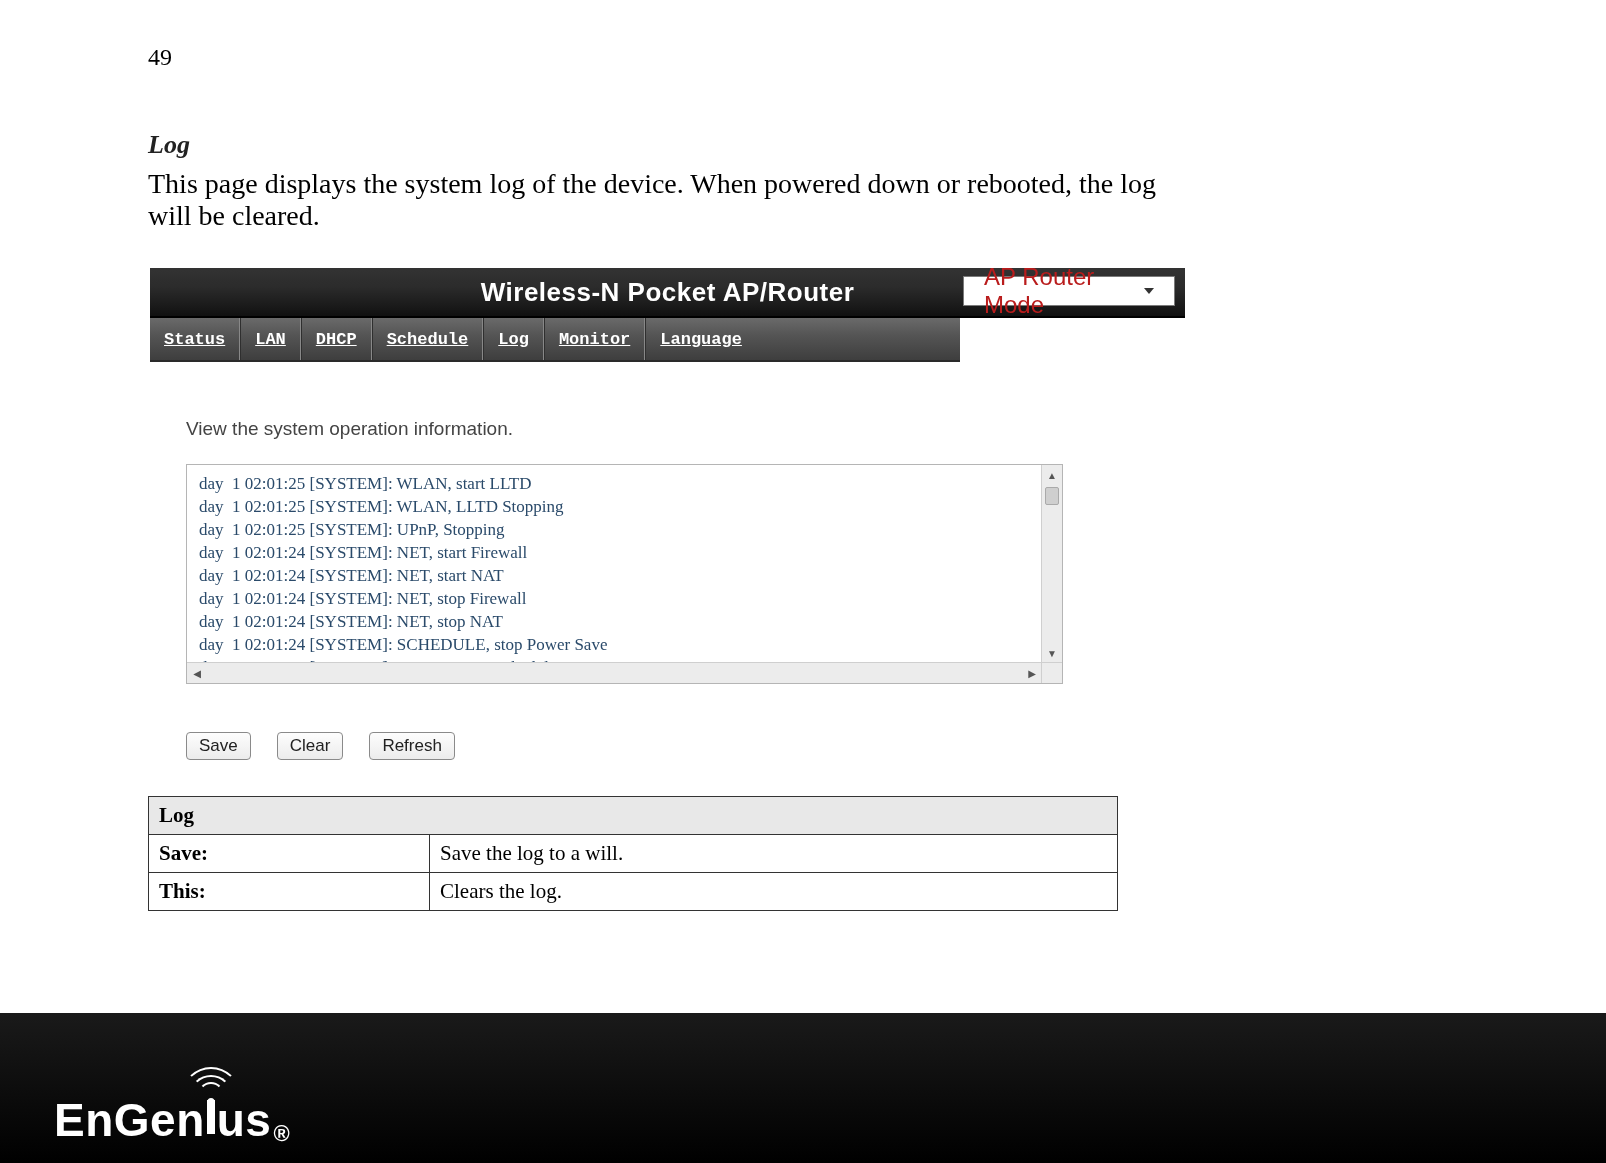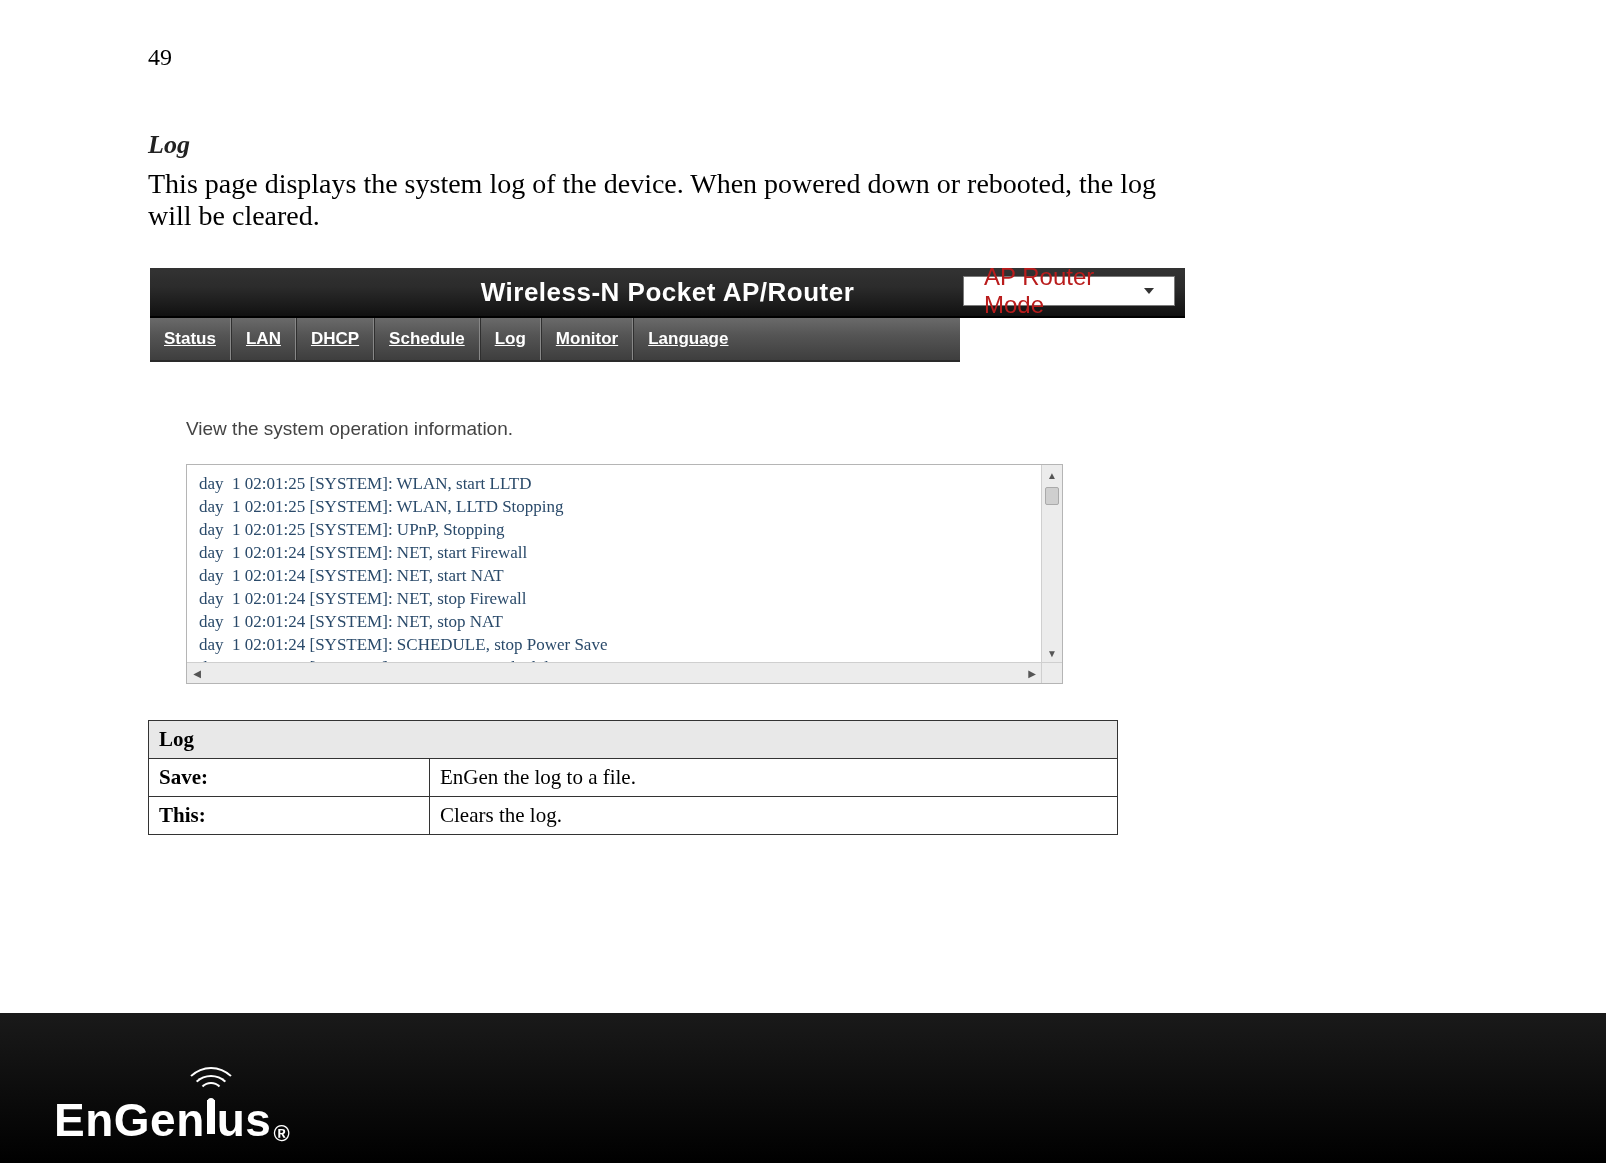--- a/index.html
+++ b/index.html
@@ -93,20 +93,21 @@
   .tab {
     color: #fff;
     font-weight: bold;
     font-size: 17px;
     text-decoration: underline;
     padding: 8px 14px;
     display: flex;
     align-items: center;
     border-right: 1px solid #888;
     border-left: 1px solid #2f2f2f;
+    font-family: Liberation Mono, monospace;
   }
   .tab:first-child { border-left: none; }
   .tab:last-child { border-right: none; }
 
   .view-text {
     margin: 56px 0 24px 36px;
     color: #444;
     font-size: 19px;
   }
 
@@ -311,31 +312,36 @@
         <div class="arrow-down">▼</div>
       </div>
       <div class="hscroll">
         <div class="arrow-left">◀</div>
         <div class="htrack"></div>
         <div class="arrow-right">▶</div>
       </div>
       <div class="corner"></div>
     </div>
 
+    <div class="btn-row">
+      <button class="ui-btn">Save</button>
+      <button class="ui-btn">Clear</button>
+      <button class="ui-btn">Refresh</button>
+    </div>
 
   </div>
 
   <table class="desc-table">
     <tbody>
         <tr>
           <td class="hdr" colspan="2">Log</td>
         </tr>
     <tr>
       <td class="label-cell">Save:</td>
-      <td>EnGen the log to a file.</td>
+      <td>Save the log to a will.</td>
     </tr>
     <tr>
       <td class="label-cell">This:</td>
       <td>Clears the log.</td>
     </tr>
   </tbody>
     </table>
 
 </div>
 

